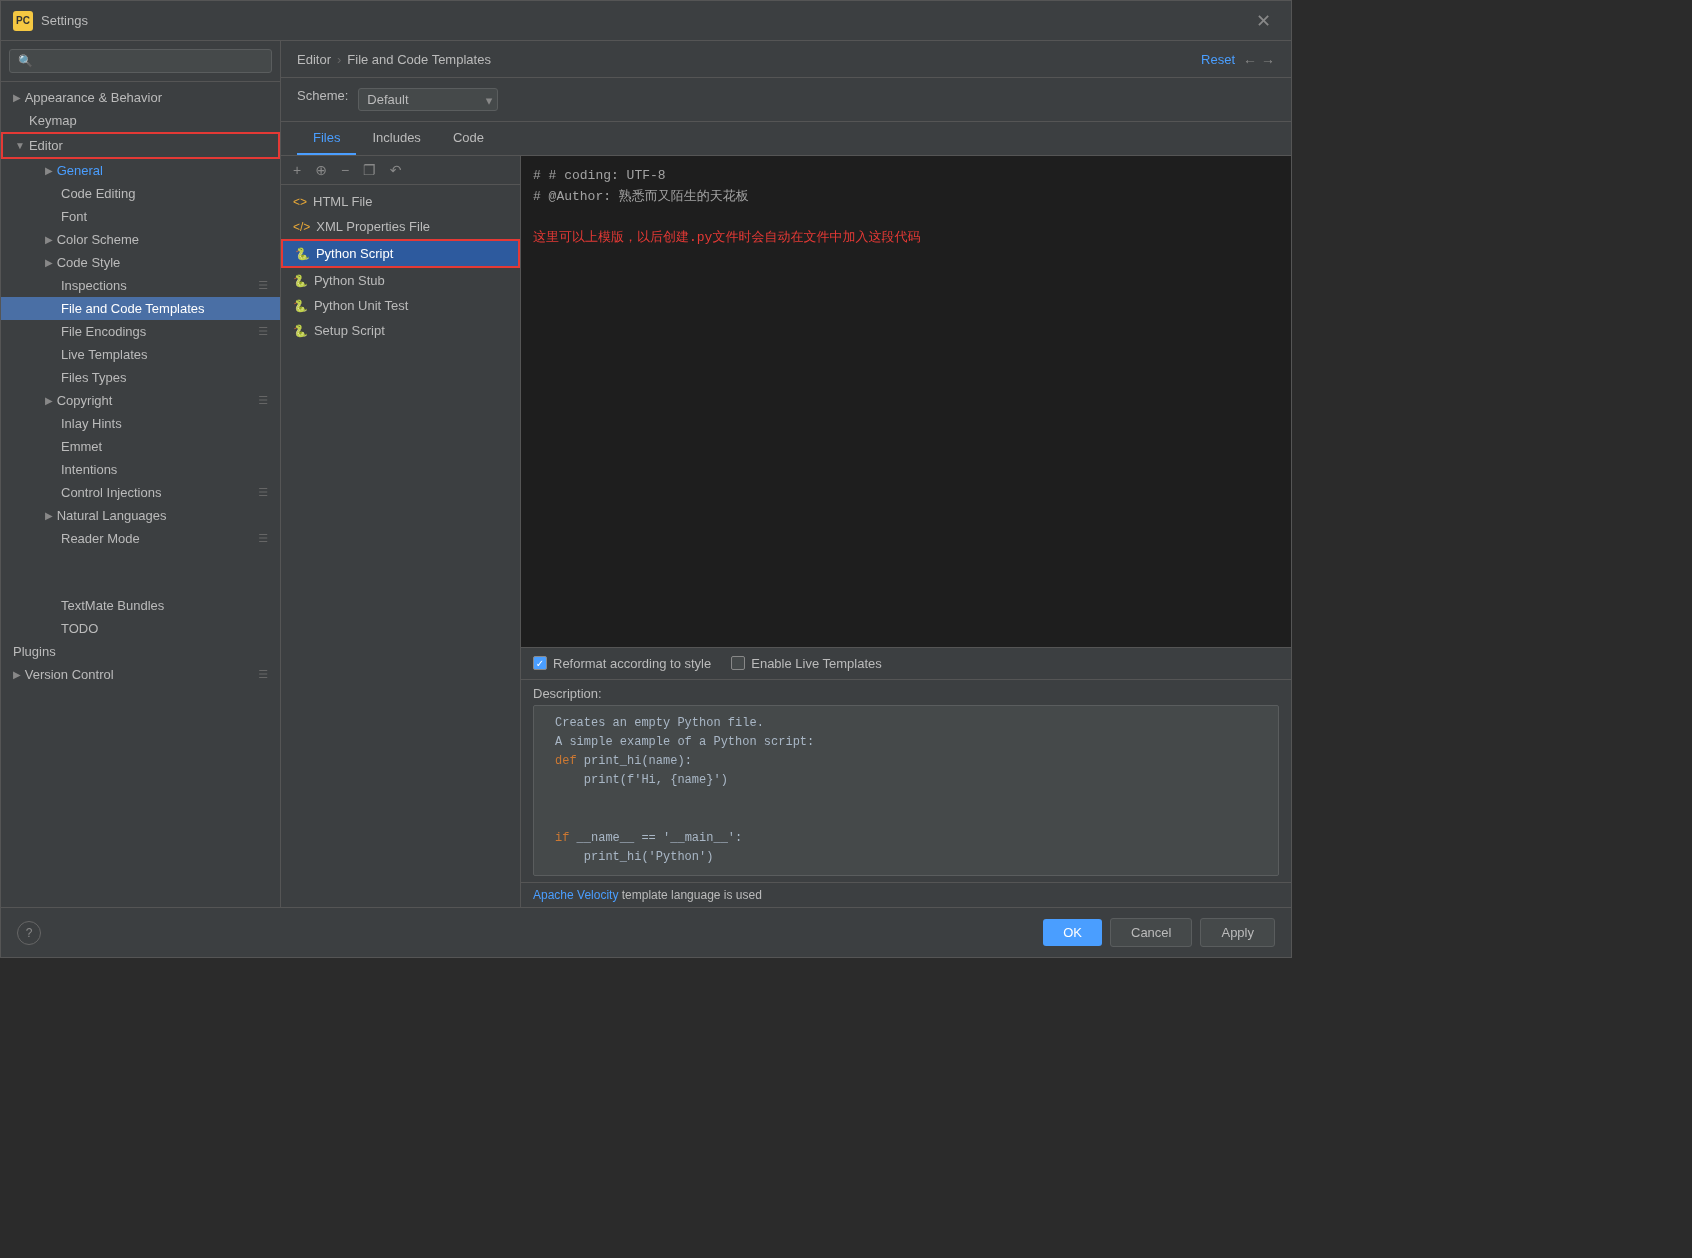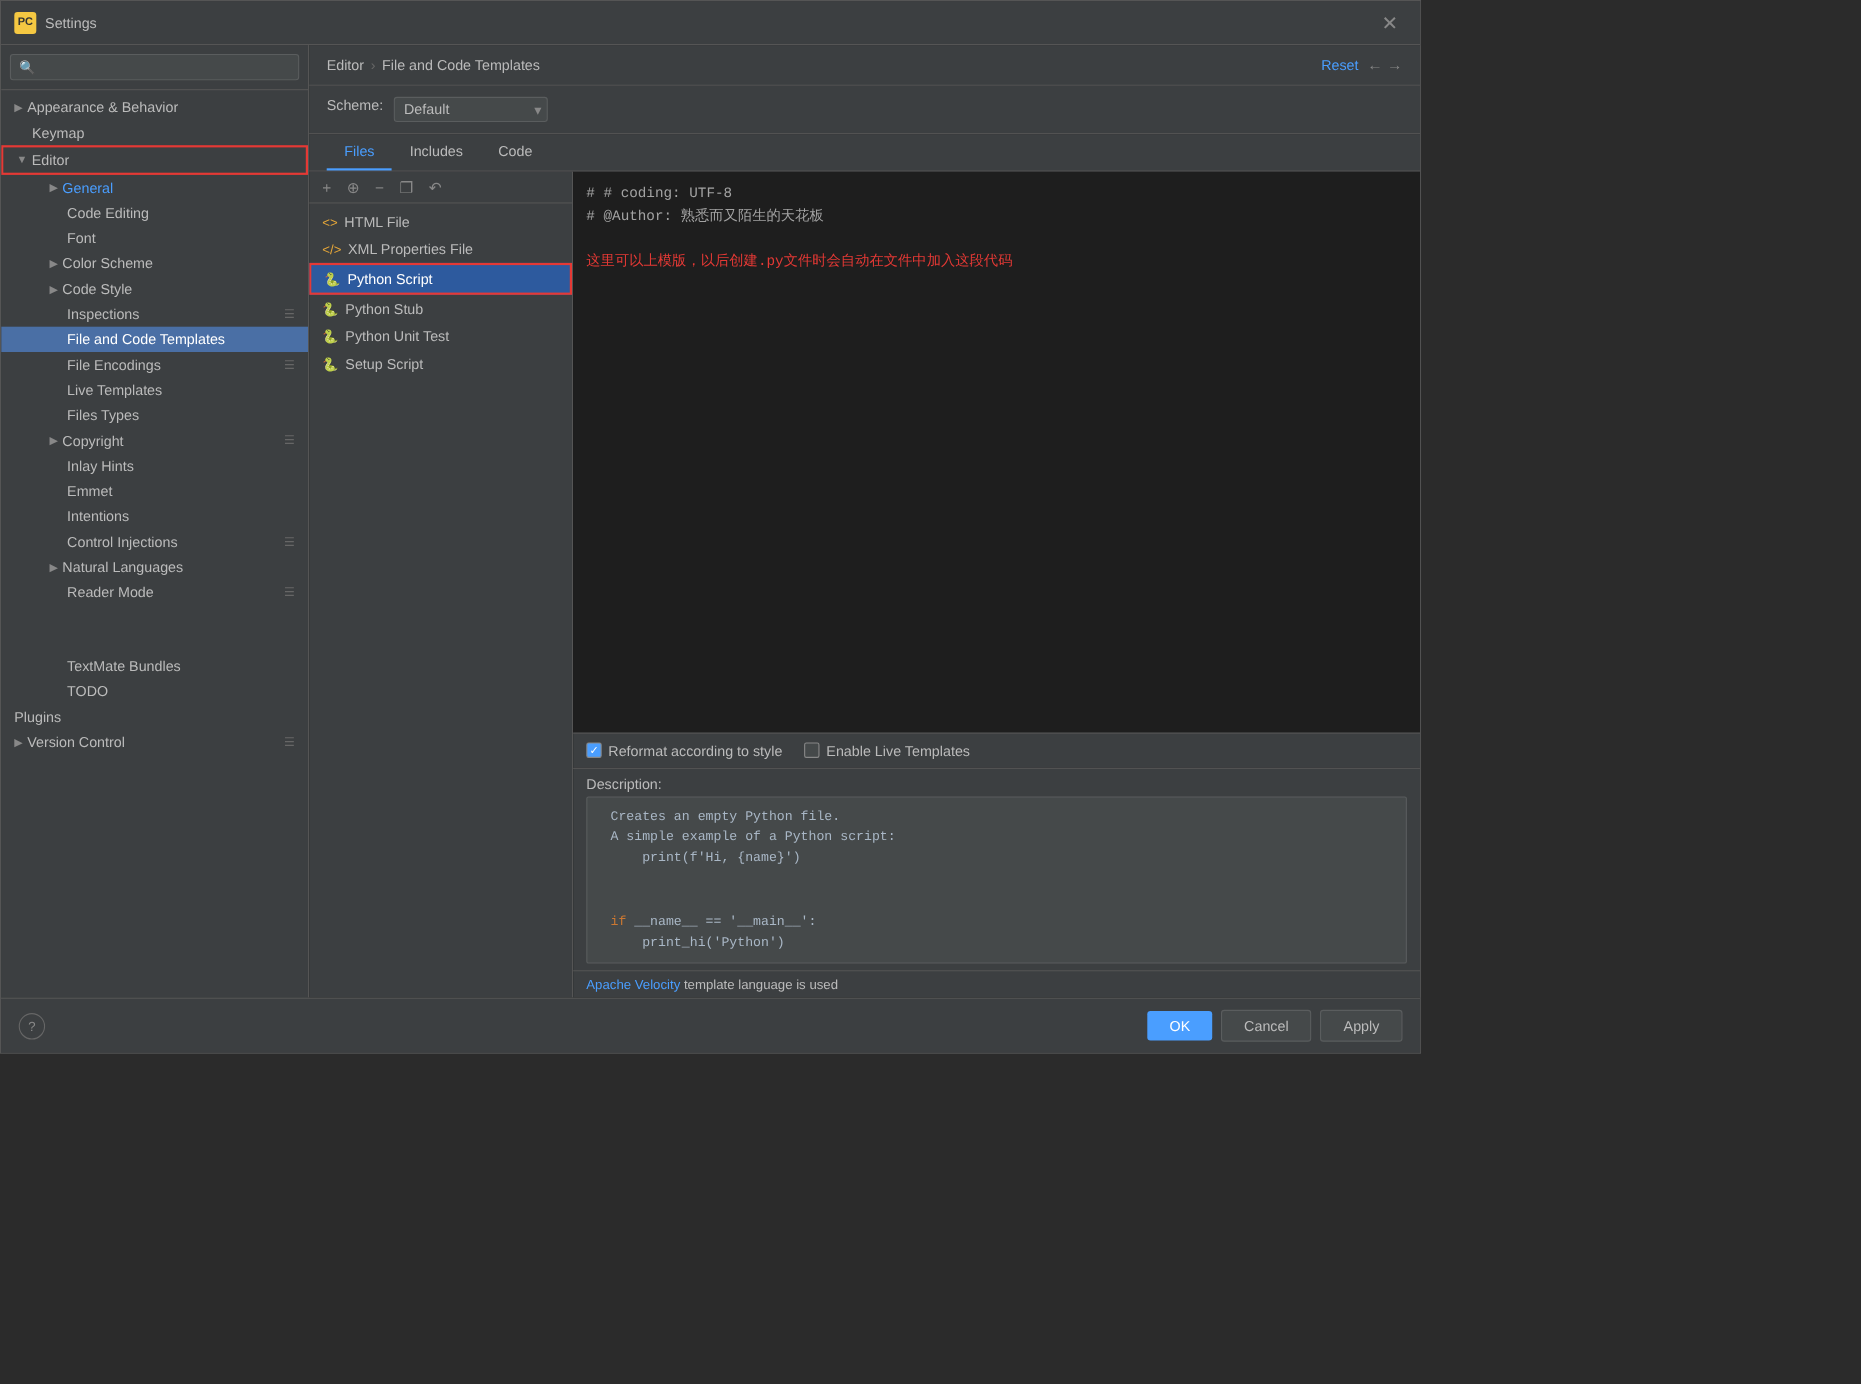--- a/index.html
+++ b/index.html
@@ -597,20 +597,21 @@
               <div class="checkbox unchecked"></div>
               <span class="checkbox-label">Enable Live Templates</span>
             </label>
           </div>
 
           <div class="description-area">
             <div class="description-label">Description:</div>
             <div class="description-box">
               <div>Creates an empty Python file.</div>
               <div>A simple example of a Python script:</div>
+              <div><span class="code-keyword">def</span> print_hi(name):</div>
               <div>&nbsp;&nbsp;&nbsp;&nbsp;print(f'Hi, {name}')</div>
               <div>&nbsp;</div>
               <div>&nbsp;</div>
               <div><span class="code-keyword">if</span> __name__ == '__main__':</div>
               <div>&nbsp;&nbsp;&nbsp;&nbsp;print_hi('Python')</div>
             </div>
           </div>
 
           <div class="velocity-info">
             <span class="velocity-link">Apache Velocity</span>

